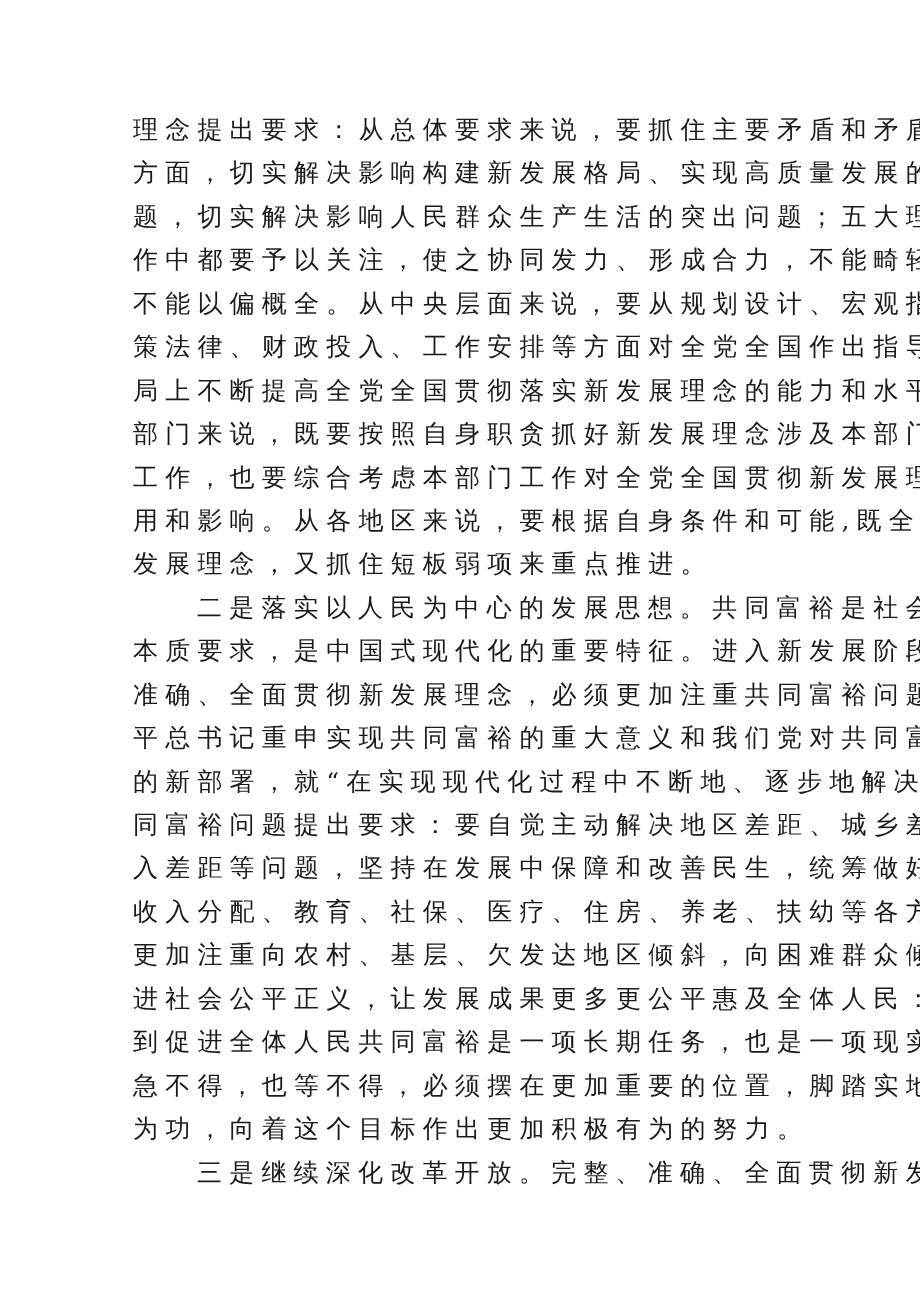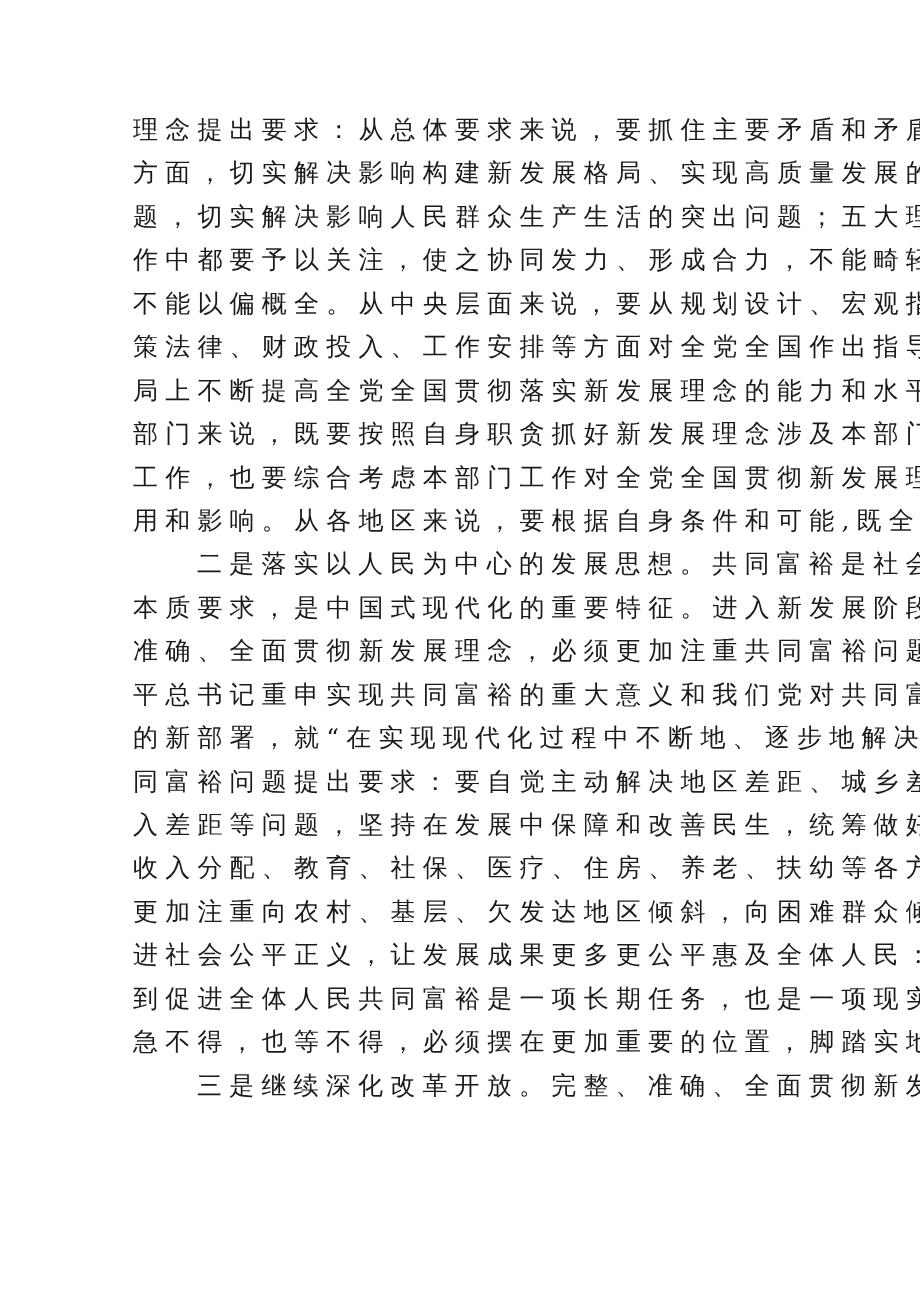--- a/index.html
+++ b/index.html
@@ -50,35 +50,37 @@
       <div class="line">理念提出要求：从总体要求来说，要抓住主要矛盾和矛盾的主要</div>
       <div class="line">方面，切实解决影响构建新发展格局、实现高质量发展的突出问</div>
       <div class="line">题，切实解决影响人民群众生产生活的突出问题；五大理念在工</div>
       <div class="line">作中都要予以关注，使之协同发力、形成合力，不能畸轻畸重，</div>
       <div class="line">不能以偏概全。从中央层面来说，要从规划设计、宏观指导、政</div>
       <div class="line">策法律、财政投入、工作安排等方面对全党全国作出指导，从全</div>
       <div class="line">局上不断提高全党全国贯彻落实新发展理念的能力和水平。从各</div>
       <div class="line">部门来说，既要按照自身职贪抓好新发展理念涉及本部门的重点</div>
       <div class="line">工作，也要综合考虑本部门工作对全党全国贯彻新发展理念的作</div>
       <div class="line">用和影响。从各地区来说，要根据自身条件和可能,既全面贯彻新</div>
+      <div class="line">发展理念，又抓住短板弱项来重点推进。</div>
     </div>
 
     <div>
       <div class="line indent">二是落实以人民为中心的发展思想。共同富裕是社会主义的</div>
       <div class="line">本质要求，是中国式现代化的重要特征。进入新发展阶段，完整、</div>
       <div class="line">准确、全面贯彻新发展理念，必须更加注重共同富裕问题。习近</div>
       <div class="line">平总书记重申实现共同富裕的重大意义和我们党对共同富裕目标</div>
       <div class="line">的新部署，就“在实现现代化过程中不断地、逐步地解决好”共</div>
       <div class="line">同富裕问题提出要求：要自觉主动解决地区差距、城乡差距、收</div>
       <div class="line">入差距等问题，坚持在发展中保障和改善民生，统筹做好就业、</div>
       <div class="line">收入分配、教育、社保、医疗、住房、养老、扶幼等各方面工作，</div>
       <div class="line">更加注重向农村、基层、欠发达地区倾斜，向困难群众倾斜，促</div>
       <div class="line">进社会公平正义，让发展成果更多更公平惠及全体人民：要认识</div>
       <div class="line">到促进全体人民共同富裕是一项长期任务，也是一项现实任务，</div>
       <div class="line">急不得，也等不得，必须摆在更加重要的位置，脚踏实地，久久</div>
+      <div class="line">为功，向着这个目标作出更加积极有为的努力。</div>
     </div>
 
     <div>
       <div class="line indent">三是继续深化改革开放。完整、准确、全面贯彻新发展理念，</div>
     </div>
 
   </div>
 </div>
 
 </body></html>

